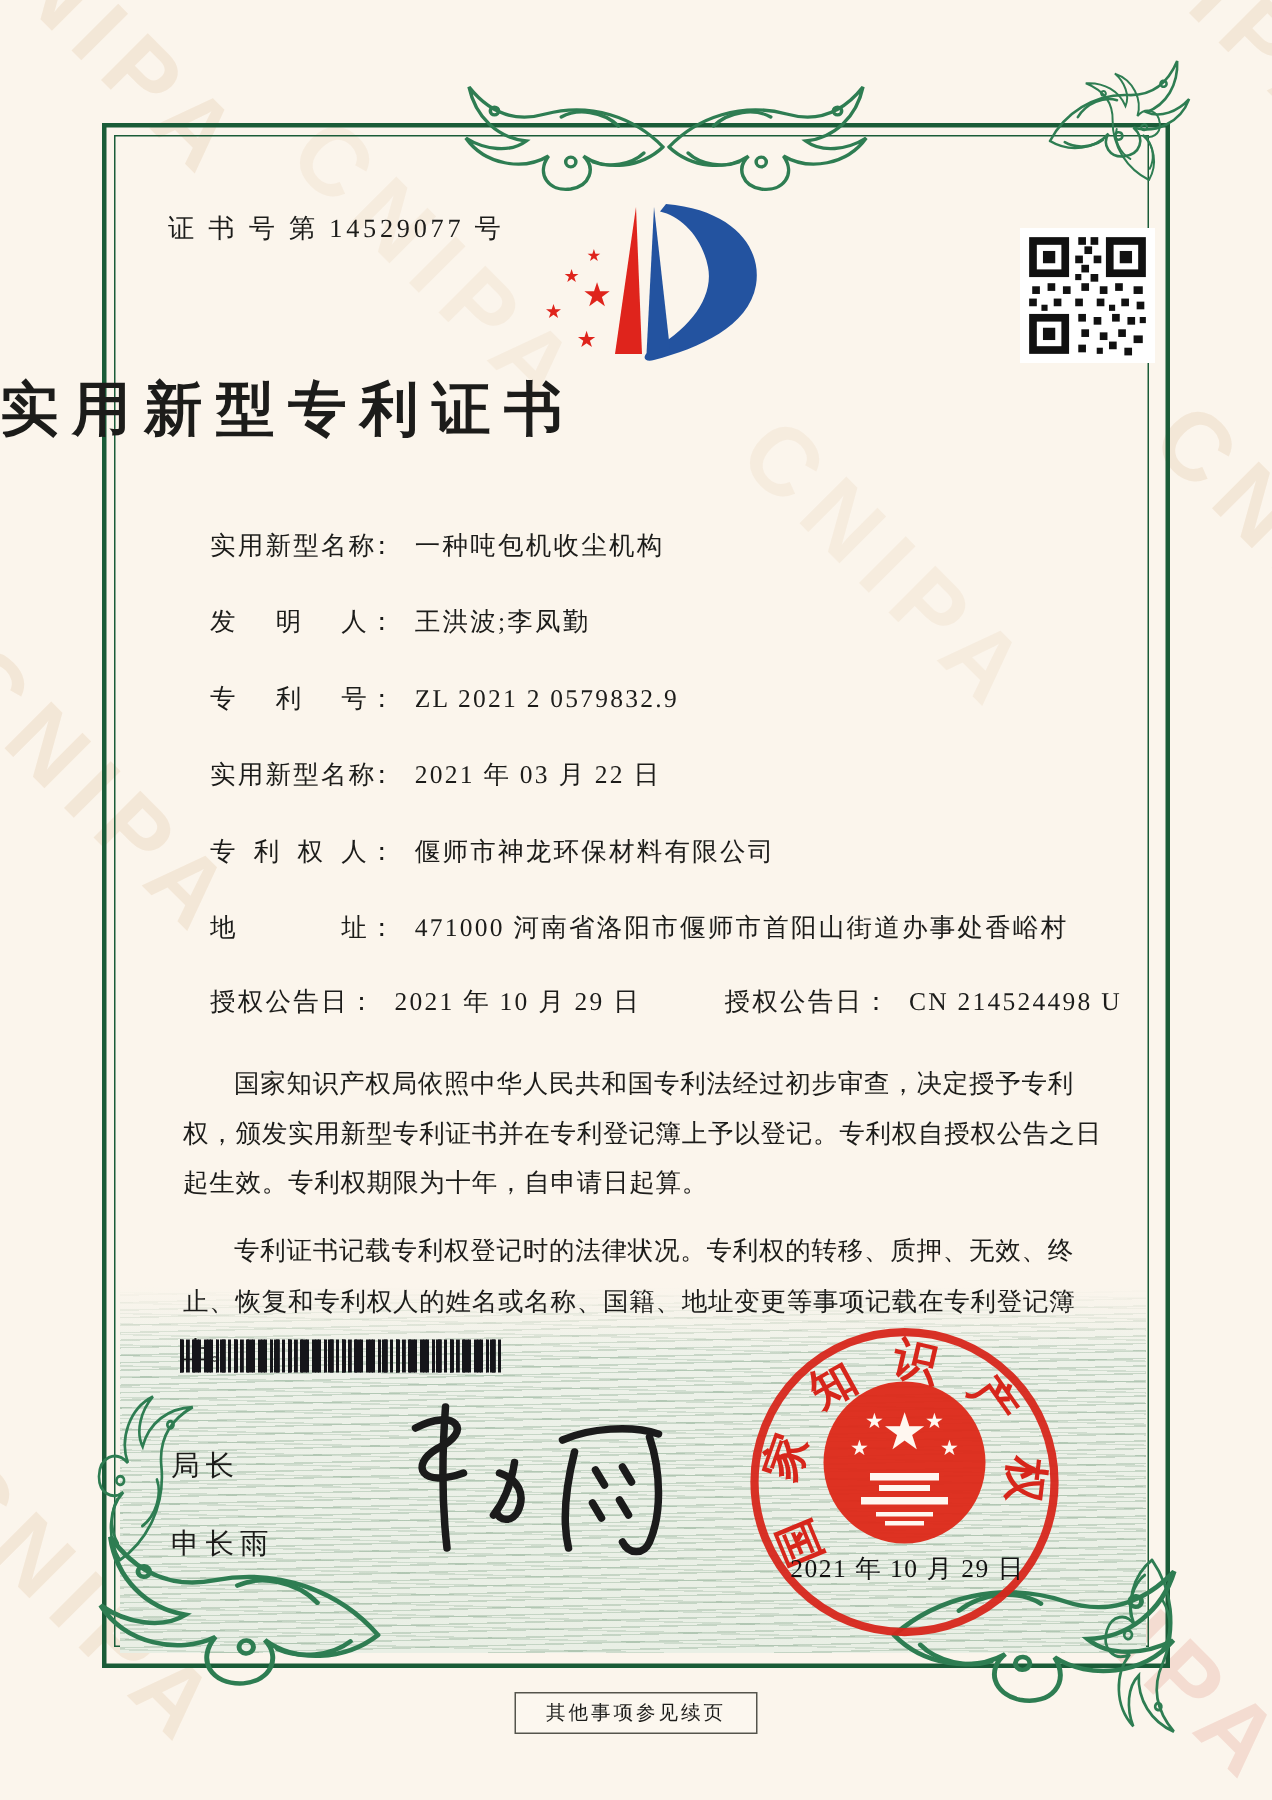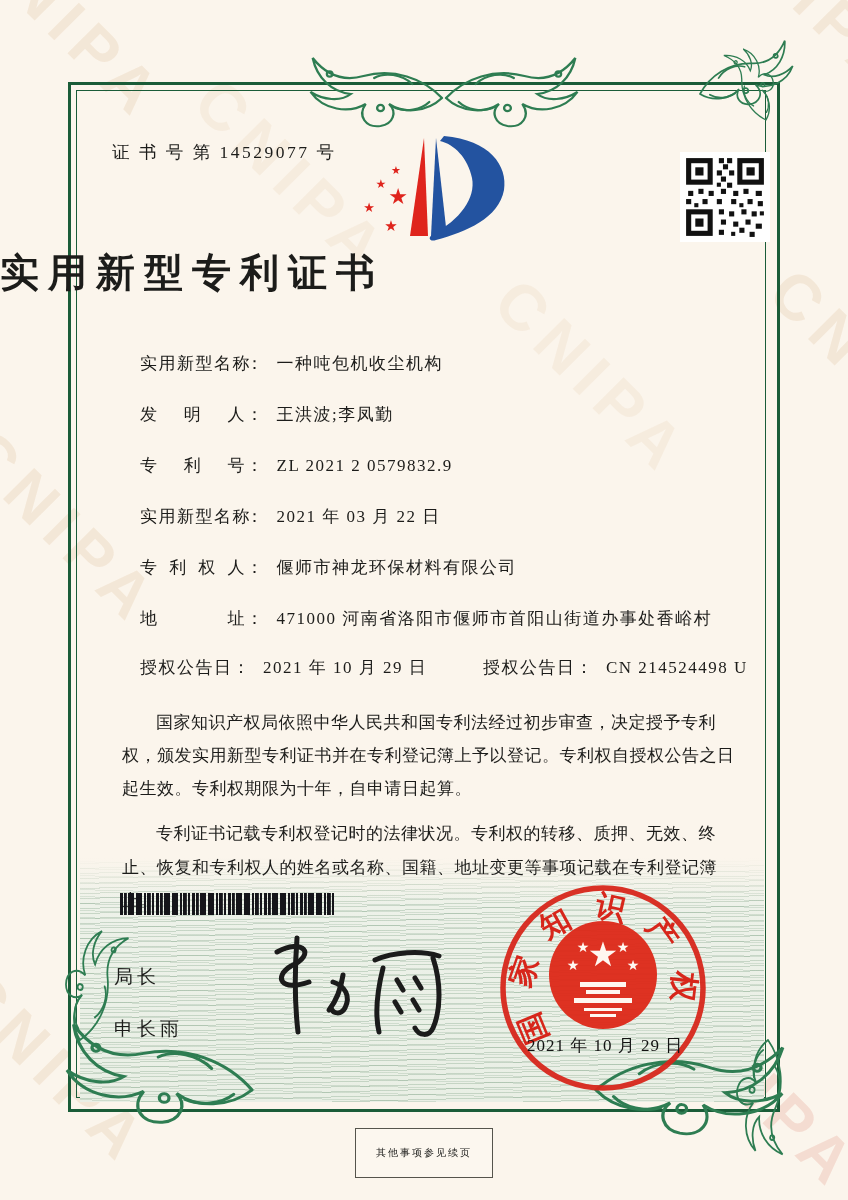--- a/index.html
+++ b/index.html
@@ -44,21 +44,21 @@
       font-family:"Liberation Sans","DejaVu Sans",sans-serif;}
   .sign-name{position:absolute;left:114px;top:1000px;font-size:19px;letter-spacing:4px;z-index:3;
       font-family:"Liberation Sans","DejaVu Sans",sans-serif;margin-top:16px;}
   .signature{position:absolute;left:225px;top:920px;z-index:4;}
   .seal{position:absolute;left:486px;top:878px;z-index:4;}
   .seal-date{position:absolute;left:500px;top:1034px;width:210px;text-align:center;font-size:17px;
              letter-spacing:1px;z-index:5;color:#121212;}
   .page-info{position:absolute;left:0;top:1080px;width:70%;text-align:center;font-size:14.5px;
              letter-spacing:3px;z-index:3;}
   .note-box{position:absolute;left:50%;top:1128px;transform:translateX(-50%);border:1px solid #55544c;
-            padding:17px 20px;font-size:10px;letter-spacing:2px;z-index:3;background:rgba(253,249,242,.6);}
+            padding:4px 20px;font-size:13px;letter-spacing:2px;z-index:3;background:rgba(253,249,242,.6);}
   .ornaments{position:absolute;left:0;top:0;z-index:2;pointer-events:none;}
 </style>
 </head>
 <body>
 
 <div class="page">
 
   <span class="wm" style="left:-55px;top:-15px;">CNIPA</span>
   <span class="wm" style="left:690px;top:-40px;">CNIPA</span>
   <span class="wm" style="left:745px;top:330px;">CNIPA</span>

